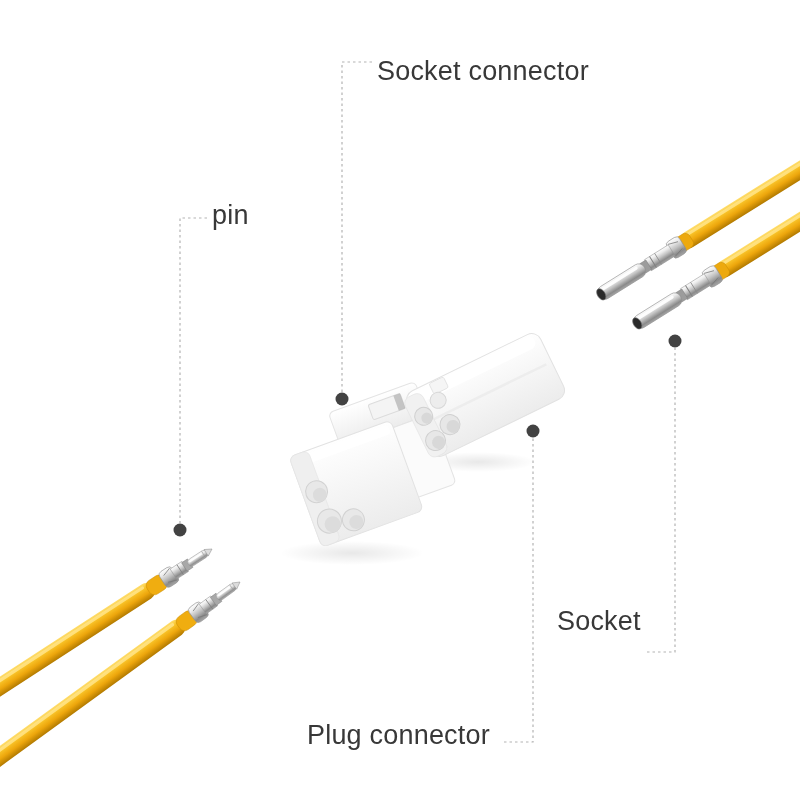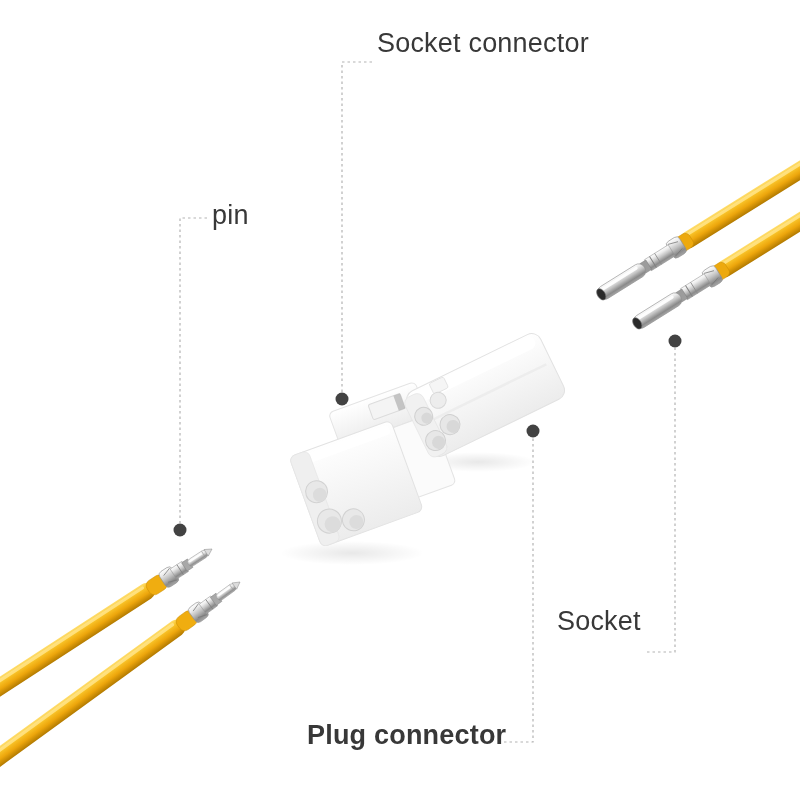--- a/index.html
+++ b/index.html
@@ -146,21 +146,21 @@
     <g>
       <polyline points="647,652 675,652 675,348" fill="none" stroke="#b3b3b3" stroke-width="1.2" stroke-dasharray="2.5 3"></polyline>
       <circle cx="675" cy="341" r="6.5" fill="#424242"></circle>
     </g>
     <g>
       <polyline points="504,742 533,742 533,438" fill="none" stroke="#b3b3b3" stroke-width="1.2" stroke-dasharray="2.5 3"></polyline>
       <circle cx="533" cy="431" r="6.5" fill="#424242"></circle>
     </g>
   </svg>
 
-  <div class="callout-label" style="left:377px; top:28px;text-align:right;">Socket connector</div>
+  <div class="callout-label" style="left:377px; top:56px;text-align:right;">Socket connector</div>
 
   <div class="callout-label" style="left:212px; top:200px;">pin</div>
 
   <div class="callout-label" style="left:557px; top:606px;">Socket</div>
 
-  <div class="callout-label" style="left:307px; top:720px;font-weight:bold;">Plug connector</div>
+  <div class="callout-label" style="left:307px; top:720px;">Plug connector</div>
 
 </div>
 
 </body></html>

